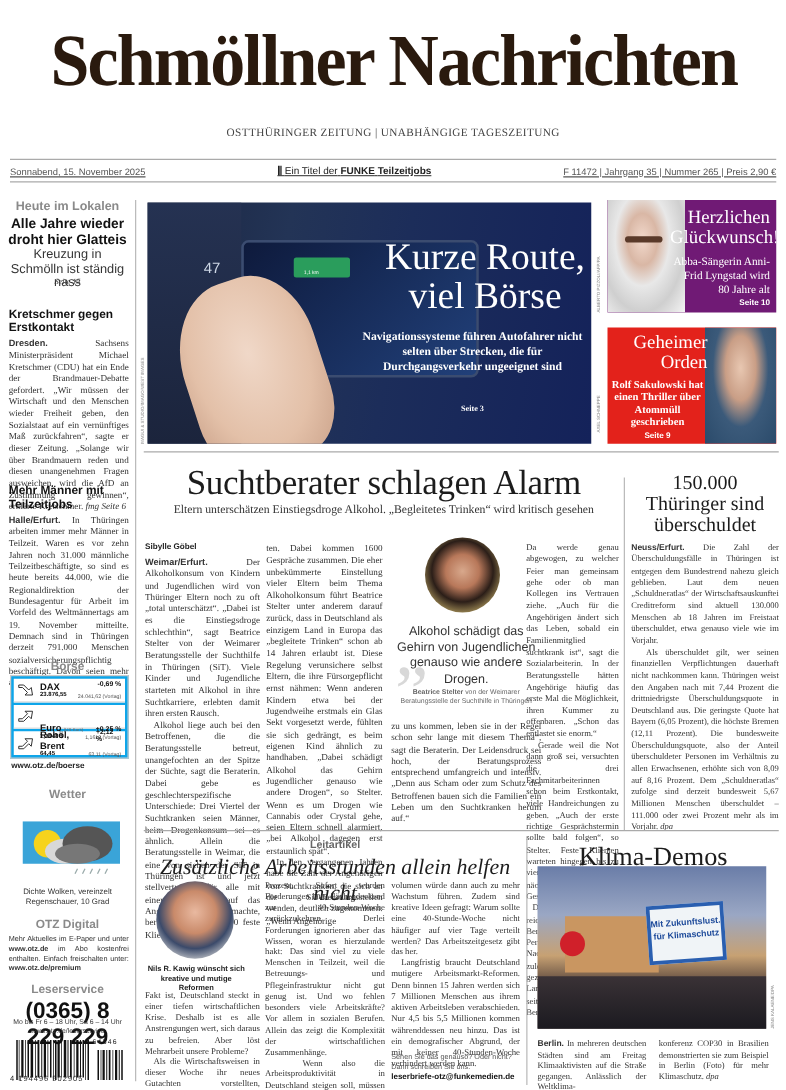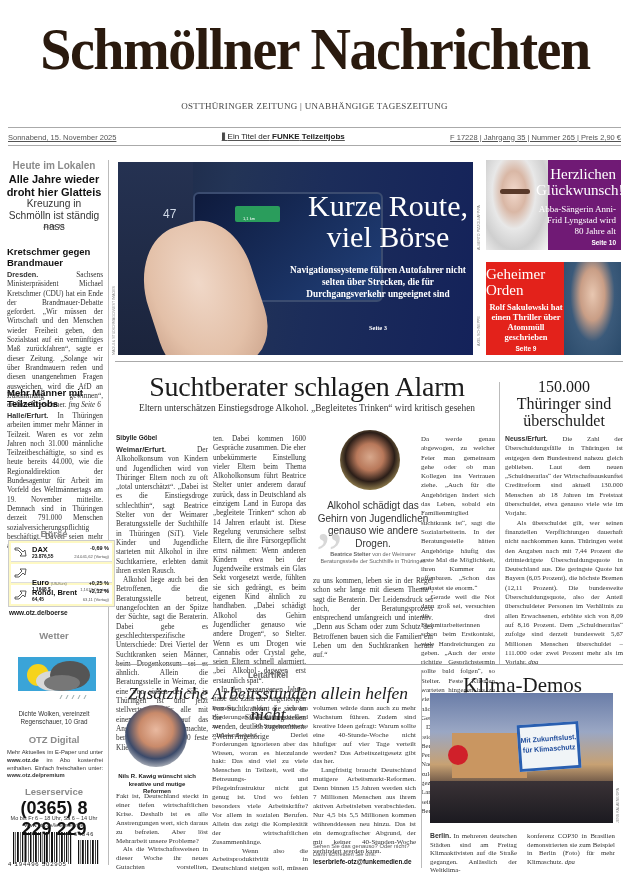--- a/index.html
+++ b/index.html
@@ -35,21 +35,21 @@
   .lead-sub { left: 118px; top: 403px; width: 378px; text-align: center; font-size: 9.4px; color: #333; }
   .quote-circle { left: 340px; top: 430px; width: 60px; height: 60px; border-radius: 50%; background: radial-gradient(circle at 50% 45%, #d8a88c 0%, #b8785a 30%, #2b1e18 55%, #c7b06a 85%); overflow: hidden; }
   .quote-text { left: 313px; top: 500px; width: 120px; text-align: center; font-family: "Liberation Sans", sans-serif; font-size: 10px; line-height: 12.5px; color: #333; }
   .quote-mark { left: 316px; top: 490px; width: 20px; height: 40px; font-size: 60px; color: #d8d8d8; font-family: "Liberation Serif", serif; line-height: 60px; }
   .quote-src { left: 313px; top: 551px; width: 120px; text-align: center; font-size: 5.5px; line-height: 7px; color: #666; font-family: "Liberation Sans", sans-serif; }
   .right-head { left: 505px; top: 378px; width: 118px; text-align: center; font-size: 16px; line-height: 17px; color: #1c1c1c; }
   .leit-head { left: 118px; top: 683px; width: 300px; text-align: center; font-size: 17.5px; font-style: italic; color: #1c1c1c; }
   .klima-head { left: 420px; top: 673px; width: 205px; text-align: center; font-size: 21px; color: #1c1c1c; }
   .klima-photo { left: 430px; top: 693px; width: 183px; height: 130px; background: linear-gradient(180deg,#6a7da8 0%,#9aa7c4 30%,#c7a173 55%,#4b3a35 75%,#2a2226 100%); overflow: hidden; }
   .author-circle { left: 125px; top: 705px; width: 62px; height: 62px; border-radius: 50%; background: radial-gradient(circle at 50% 40%, #e9b9a0 0%, #c98a6a 35%, #3b4a6a 60%, #d8d8d8 85%); }
-  .boerse-box { left: 8px; top: 540px; width: 107px; border: 1px solid #ccc; background: #fef9c3; }
+  .boerse-box { left: 8px; top: 540px; width: 95px; border: 1px solid #ccc; background: #0ea5e9; }
   .boerse-row { display: flex; align-items: center; height: 19px; border-bottom: 1px solid #ddd; padding: 0 3px; background: #fff; margin: 2px; }
   .boerse-row:last-child { border-bottom: none; }
   .arrow { width: 14px; height: 12px; margin-right: 4px; }
   .idx-name { font-family: "Liberation Sans", sans-serif; font-weight: bold; font-size: 7.5px; color: #111; }
   .idx-chg { font-family: "Liberation Sans", sans-serif; font-weight: bold; font-size: 5.5px; color: #111; margin-left: auto; }
   .idx-val { font-family: "Liberation Sans", sans-serif; font-weight: bold; font-size: 4.8px; color: #111; }
   .idx-prev { font-family: "Liberation Sans", sans-serif; font-size: 4.2px; color: #555; margin-left: auto; }
   .weather { left: 18px; top: 657px; width: 78px; height: 48px; }
   .barcode { left: 8px; top: 832px; width: 95px; height: 38px; }
 </style>
@@ -57,32 +57,32 @@
 <body>
 
 <div class="abs mast serif">Schmöllner Nachrichten</div>
 <div class="abs tagline serif">OSTTHÜRINGER ZEITUNG | UNABHÄNGIGE TAGESZEITUNG</div>
 <div class="abs rule" style="left:8px;top:127px;width:613px;"></div>
 <div class="abs infobar sans">
   <span>Sonnabend, 15. November 2025</span>
   <span style="font-size:8px;color:#222;">
     <span style="font-weight:bold;">⫼ </span><span>Ein Titel der</span> <b>FUNKE</b> <b>Teilzeitjobs</b>
   </span>
-  <span>F 17228 | Jahrgang 35 | Nummer 265 | Preis 2,90 €</span>
+  <span>F 11472 | Jahrgang 35 | Nummer 265 | Preis 2,90 €</span>
 </div>
 <div class="abs rule" style="left:8px;top:145px;width:613px;"></div>
 
 <div class="abs colsep" style="left:108px;top:160px;height:705px;"></div>
 
 <div class="abs sidehead" style="left:6px;top:160px;width:96px;font-size:10px;">Heute im Lokalen</div>
 <div class="abs side-title" style="left:6px;top:173px;width:96px;text-align:center;font-size:11px;line-height:12.5px;">Alle Jahre wieder droht hier Glatteis</div>
 <div class="abs sans" style="left:6px;top:198px;width:96px;text-align:center;font-size:10.2px;line-height:11.5px;color:#333;">Kreuzung in Schmölln ist ständig nass</div>
 <div class="abs serif" style="left:6px;top:222px;width:96px;text-align:center;font-size:6.5px;font-style:italic;color:#444;">Seite 15</div>
 
-<div class="abs side-title" style="left:7px;top:246px;width:96px;font-size:9.5px;line-height:11px;">Kretschmer gegen Brandmauer</div>
+<div class="abs side-title" style="left:7px;top:246px;width:96px;font-size:9.5px;line-height:11px;">Kretschmer gegen Erstkontakt</div>
 <div class="abs body" style="left:7px;top:270px;width:96px;">
   <b>Dresden.</b> <span>Sachsens Ministerpräsident Michael Kretschmer (CDU) hat ein Ende der Brandmauer-Debatte gefordert. „Wir müssen der Wirtschaft und den Menschen wieder Freiheit geben, den Sozialstaat auf ein vernünftiges Maß zurückfahren“, sagte er dieser Zeitung. „Solange wir über Brandmauern reden und diesen unangenehmen Fragen ausweichen, wird die AfD an Zustimmung gewinnen“, erklärte Kretschmer.</span> <i>fmg Seite 6</i>
 </div>
 
 <div class="abs side-title" style="left:7px;top:387px;width:96px;font-size:9.5px;line-height:11px;">Mehr Männer mit Teilzeitjobs</div>
 <div class="abs body" style="left:7px;top:411px;width:96px;">
   <b>Halle/Erfurt.</b> <span>In Thüringen arbeiten immer mehr Männer in Teilzeit. Waren es vor zehn Jahren noch 31.000 männliche Teilzeitbeschäftigte, so sind es heute bereits 44.000, wie die Regionaldirektion der Bundesagentur für Arbeit im Vorfeld des Weltmännertags am 19. November mitteilte. Demnach sind in Thüringen derzeit 791.000 Menschen sozialversicherungspflichtig beschäftigt. Davon seien mehr als 53 Prozent Männer.</span> <i>dpa</i>
 </div>
 
 <div class="abs sidehead" style="left:6px;top:528px;width:96px;font-size:9.5px;">Börse</div>
@@ -221,21 +221,21 @@
   <div class="abs" style="left:0;top:0;width:62px;height:90px;background:radial-gradient(ellipse at 45% 35%, #f2d9cc 0%, #d9b7a5 25%, #e8e8e8 45%, #cfcfcf 70%, #f5f5f5 100%);"></div>
   <div class="abs" style="left:14px;top:29px;width:30px;height:5px;background:#5a3a2a;border-radius:3px;"></div>
   <div class="abs teaser-title serif" style="left:50px;top:6px;width:80px;">Herzlichen Glückwunsch!</div>
   <div class="abs teaser-sub serif" style="left:50px;top:44px;width:80px;">Abba-Sängerin Anni-Frid Lyngstad wird 80 Jahre alt</div>
   <div class="abs seite" style="right:5px;top:79px;">Seite 10</div>
 </div>
 <div class="abs credit" style="left:477px;top:250px;transform:rotate(-90deg);">ALBERTO PIZZOLI/AFP/PA</div>
 
 <div class="abs box2">
   <div class="abs" style="left:78px;top:0;width:57px;height:93px;background:radial-gradient(ellipse at 50% 35%, #e8c7b1 0%, #c99e86 30%, #3b5a7a 55%, #2a4a6a 100%);"></div>
-  <div class="abs teaser-title serif" style="left:0;top:4px;width:80px;text-align:left;">Geheimer Orden</div>
+  <div class="abs teaser-title serif" style="left:0;top:4px;width:80px;text-align:right;">Geheimer Orden</div>
   <div class="abs teaser-sub serif" style="left:0;top:40px;width:80px;text-align:center;font-weight:bold;font-size:8.5px;line-height:10px;">Rolf Sakulowski hat einen Thriller über Atommüll geschrieben</div>
   <div class="abs seite" style="left:0;top:83px;width:80px;text-align:center;">Seite 9</div>
 </div>
 <div class="abs credit" style="left:477px;top:346px;transform:rotate(-90deg);">AXEL SCHNEPPE</div>
 
 <div class="abs rule" style="left:115px;top:361px;width:508px;"></div>
 
 <div class="abs lead-head serif">Suchtberater schlagen Alarm</div>
 <div class="abs lead-sub serif">Eltern unterschätzen Einstiegsdroge Alkohol. „Begleitetes Trinken“ wird kritisch gesehen</div>
 <div class="abs colsep" style="left:499px;top:382px;height:282px;"></div>

